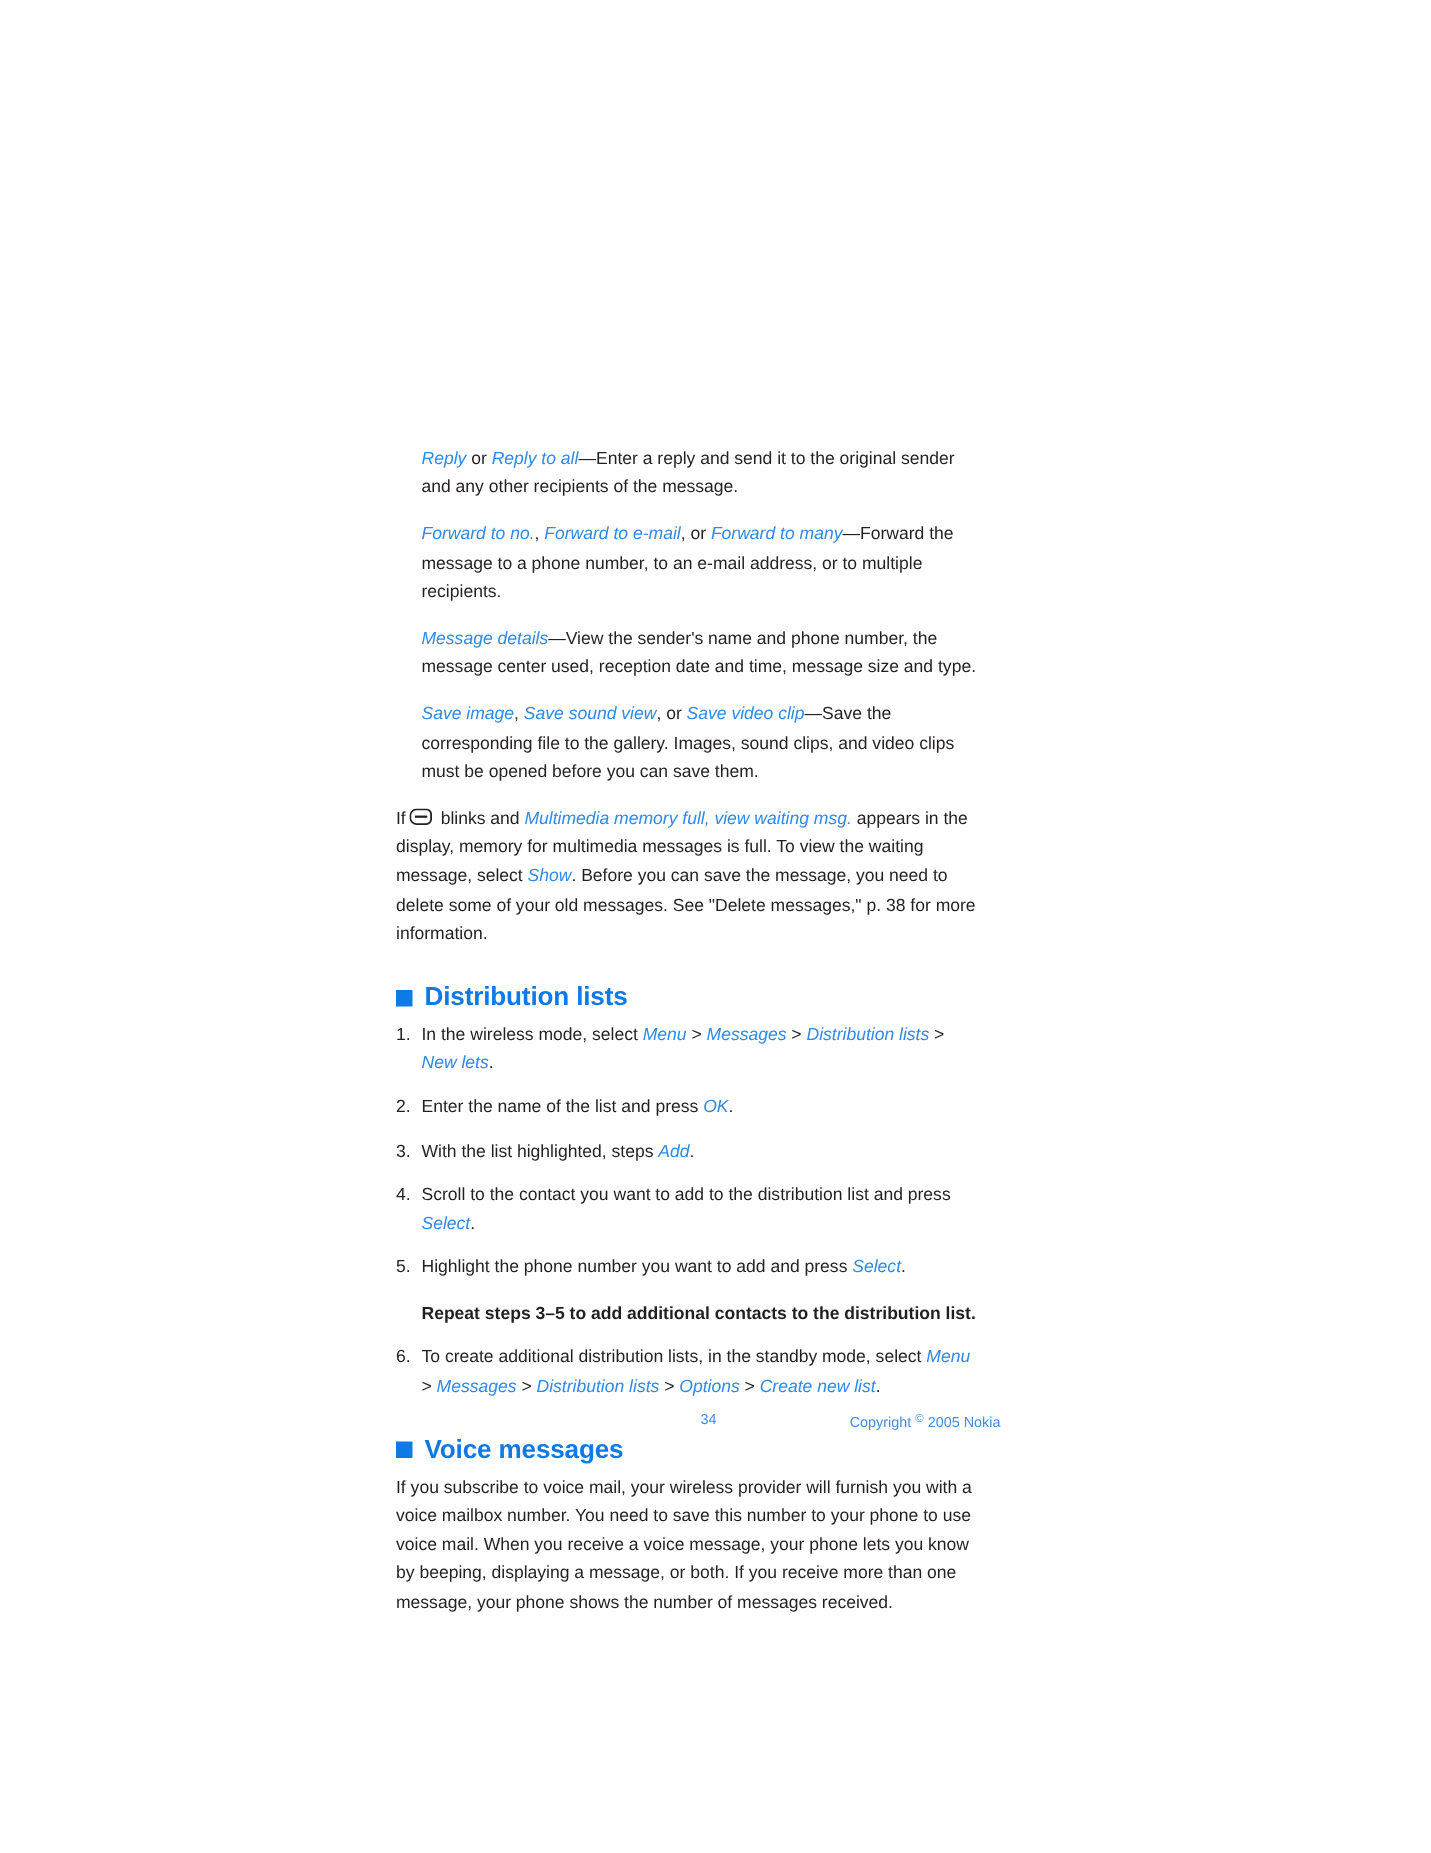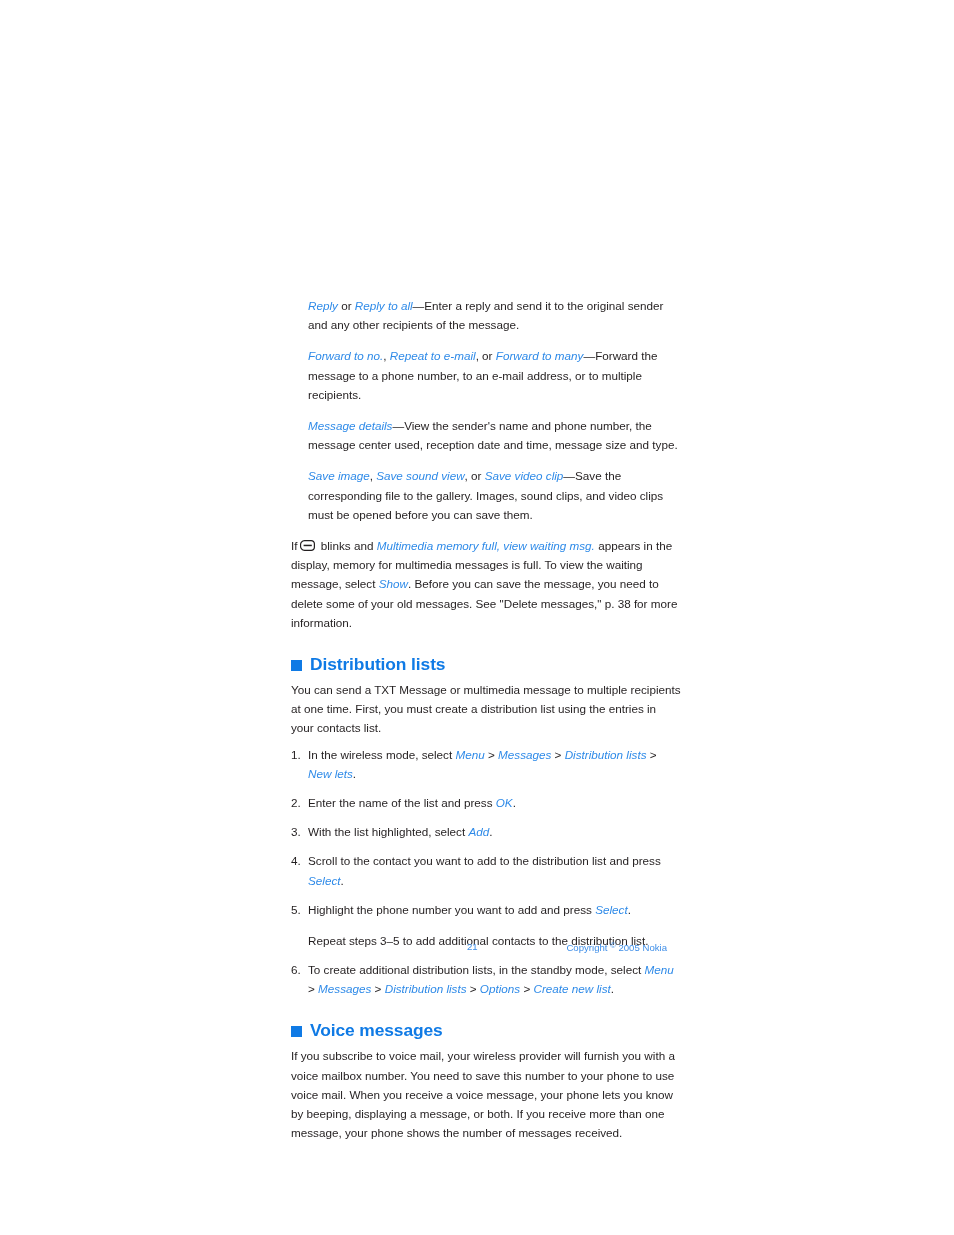--- a/index.html
+++ b/index.html
@@ -11,21 +11,21 @@
     width: 954px;
     height: 1235px;
     position: relative;
     font-family: "Liberation Sans", "DejaVu Sans", sans-serif;
     -webkit-font-smoothing: antialiased;
   }
 
   
   #page {
     position: absolute;
-    left: 291px;
+    left: 264px;
     top: 296px;
     width: 390px;
   }
 
   .para {
     font-size: 11.7px;
     line-height: 19.2px;
     color: #231f20;
     margin: 0 0 12px 0;
     text-align: left;
@@ -106,20 +106,21 @@
     text-align: left;
     font-size: 11.7px;
     color: #231f20;
   }
   .substep {
     margin-left: 17px;
     font-size: 11.7px;
     line-height: 19.2px;
     color: #231f20;
     margin-bottom: 10px;
+    font-weight: bold;
   }
 
   
   .env-icon {
     display: inline-block;
     width: 15px;
     height: 11px;
     vertical-align: -1px;
     margin: 0 3px 0 2px;
   }
@@ -150,49 +151,48 @@
     vertical-align: 3px;
   }
 </style>
 </head>
 <body>
 
 <div id="page">
 
   <p class="para indent"><span class="ui">Reply</span><span class="sep"> or </span><span class="ui">Reply to all</span><span class="sep">—Enter a reply and send it to the original sender and any other recipients of the message.</span></p>
 
-  <p class="para indent"><span class="ui">Forward to no.</span><span class="sep">, </span><span class="ui">Repeat to e-mail</span><span class="sep">, or </span><span class="ui">Forward to many</span><span class="sep">—Forward the message to a phone number, to an e-mail address, or to multiple recipients.</span></p>
+  <p class="para indent"><span class="ui">Forward to no.</span><span class="sep">, </span><span class="ui">Forward to e-mail</span><span class="sep">, or </span><span class="ui">Forward to many</span><span class="sep">—Forward the message to a phone number, to an e-mail address, or to multiple recipients.</span></p>
 
   <p class="para indent"><span class="ui">Message details</span><span class="sep">—View the sender's name and phone number, the message center used, reception date and time, message size and type.</span></p>
 
   <p class="para indent"><span class="ui">Save image</span><span class="sep">, </span><span class="ui">Save sound view</span><span class="sep">, or </span><span class="ui">Save video clip</span><span class="sep">—Save the corresponding file to the gallery. Images, sound clips, and video clips must be opened before you can save them.</span></p>
 
   <p class="para flush"><span>If</span><span class="env-icon"><svg width="15" height="11" viewBox="0 0 15 11" xmlns="http://www.w3.org/2000/svg">
           <path d="M4.6 0.6 H11.2 A3.2 3.2 0 0 1 14.4 3.8 V7.2 A3.2 3.2 0 0 1 11.2 10.4 H4.6 A4.2 4.2 0 0 1 0.6 5.5 A4.2 4.2 0 0 1 4.6 0.6 Z" fill="none" stroke="#231f20" stroke-width="1.2"></path>
           <rect x="3.6" y="4.7" width="8.2" height="1.5" fill="#231f20"></rect>
         </svg></span><span class="sep"> </span><span>blinks and</span><span class="sep"> </span><span class="ui">Multimedia memory full, view waiting msg.</span><span class="sep"> </span><span>appears in the display, memory for multimedia messages is full. To view the waiting message, select</span><span class="sep"> </span><span class="ui">Show</span><span>. Before you can save the message, you need to delete some of your old messages. See "Delete messages," p. 38 for more information.</span></p>
 
   <div class="section-head head-block">
     <span class="head-bullet"></span>
     <span class="head-text">Distribution lists</span>
   </div>
 
-  <p class="para flush tight">You can send a TXT Message or multimedia message to multiple recipients at one time. First, you must create a distribution list using the entries in your contacts list.</p>
 
   <ol class="steps">
     <li>
       <span class="num">1.</span><span>In the wireless mode, select </span><span class="ui">Menu</span><span class="sep"> &gt; </span><span class="ui">Messages</span><span class="sep"> &gt; </span><span class="ui">Distribution lists</span><span class="sep"> &gt; </span><span class="ui">New lets</span><span>.</span>
     </li>
 
     <li>
       <span class="num">2.</span><span>Enter the name of the list and press </span><span class="ui">OK</span><span>.</span>
     </li>
 
     <li>
-      <span class="num">3.</span><span>With the list highlighted, select </span><span class="ui">Add</span><span>.</span>
+      <span class="num">3.</span><span>With the list highlighted, steps </span><span class="ui">Add</span><span>.</span>
     </li>
 
     <li>
       <span class="num">4.</span><span>Scroll to the contact you want to add to the distribution list and press </span><span class="ui">Select</span><span>.</span>
     </li>
 
     <li>
       <span class="num">5.</span><span>Highlight the phone number you want to add and press </span><span class="ui">Select</span><span>.</span>
     </li>
   </ol>
@@ -208,17 +208,17 @@
   <div class="section-head head-block second">
     <span class="head-bullet"></span>
     <span class="head-text">Voice messages</span>
   </div>
 
   <p class="para flush">If you subscribe to voice mail, your wireless provider will furnish you with a voice mailbox number. You need to save this number to your phone to use voice mail. When you receive a voice message, your phone lets you know by beeping, displaying a message, or both. If you receive more than one message, your phone shows the number of messages received.</p>
 
 </div>
 
 <div id="footer">
-  <span class="pageno">21</span>
+  <span class="pageno">34</span>
   <span class="copy"><span>Copyright</span>
     <sup>©</sup>
     <span>2005 Nokia</span></span>
 </div>
 
 </body></html>

